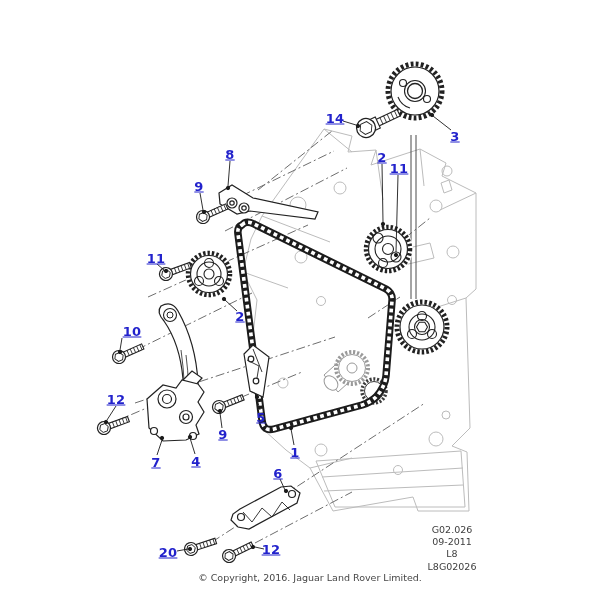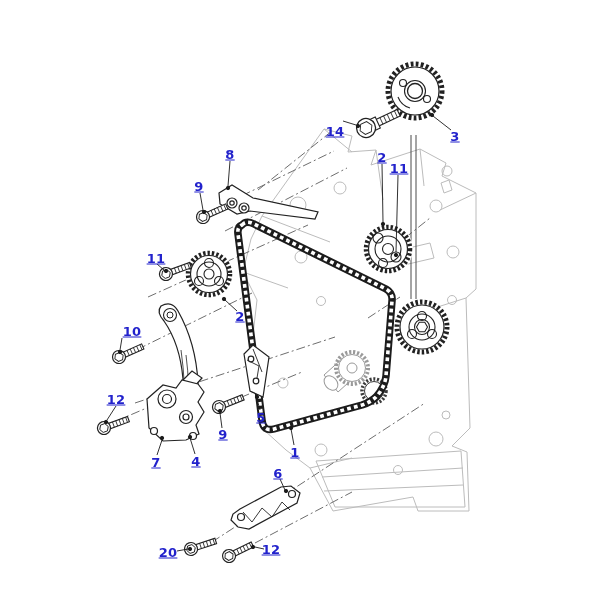--- a/index.html
+++ b/index.html
@@ -258,17 +258,24 @@
 <div class="callout" style="left:156px;top:462px">7</div>
 <div class="callout" style="left:230px;top:154px">8</div>
 <div class="callout" style="left:199px;top:186px">9</div>
 <div class="callout" style="left:223px;top:434px">9</div>
 <div class="callout" style="left:132px;top:331px">10</div>
 <div class="callout" style="left:156px;top:258px">11</div>
 <div class="callout" style="left:399px;top:168px">11</div>
 <div class="callout" style="left:116px;top:399px">12</div>
 <div class="callout" style="left:271px;top:549px">12</div>
 <div class="callout" style="left:168px;top:552px">20</div>
-<div class="callout" style="left:335px;top:131px">14</div>
-
-
-
+<div class="callout" style="left:335px;top:118px">14</div>
+
+<div class="info-block">
+  <div>G02.026</div>
+  <div>09-2011</div>
+  <div>L8</div>
+  <div>L8G02026</div>
 </div>
 
+<div class="copyright">© Copyright, 2016. Jaguar Land Rover Limited.</div>
+
+</div>
+
 </body></html>

